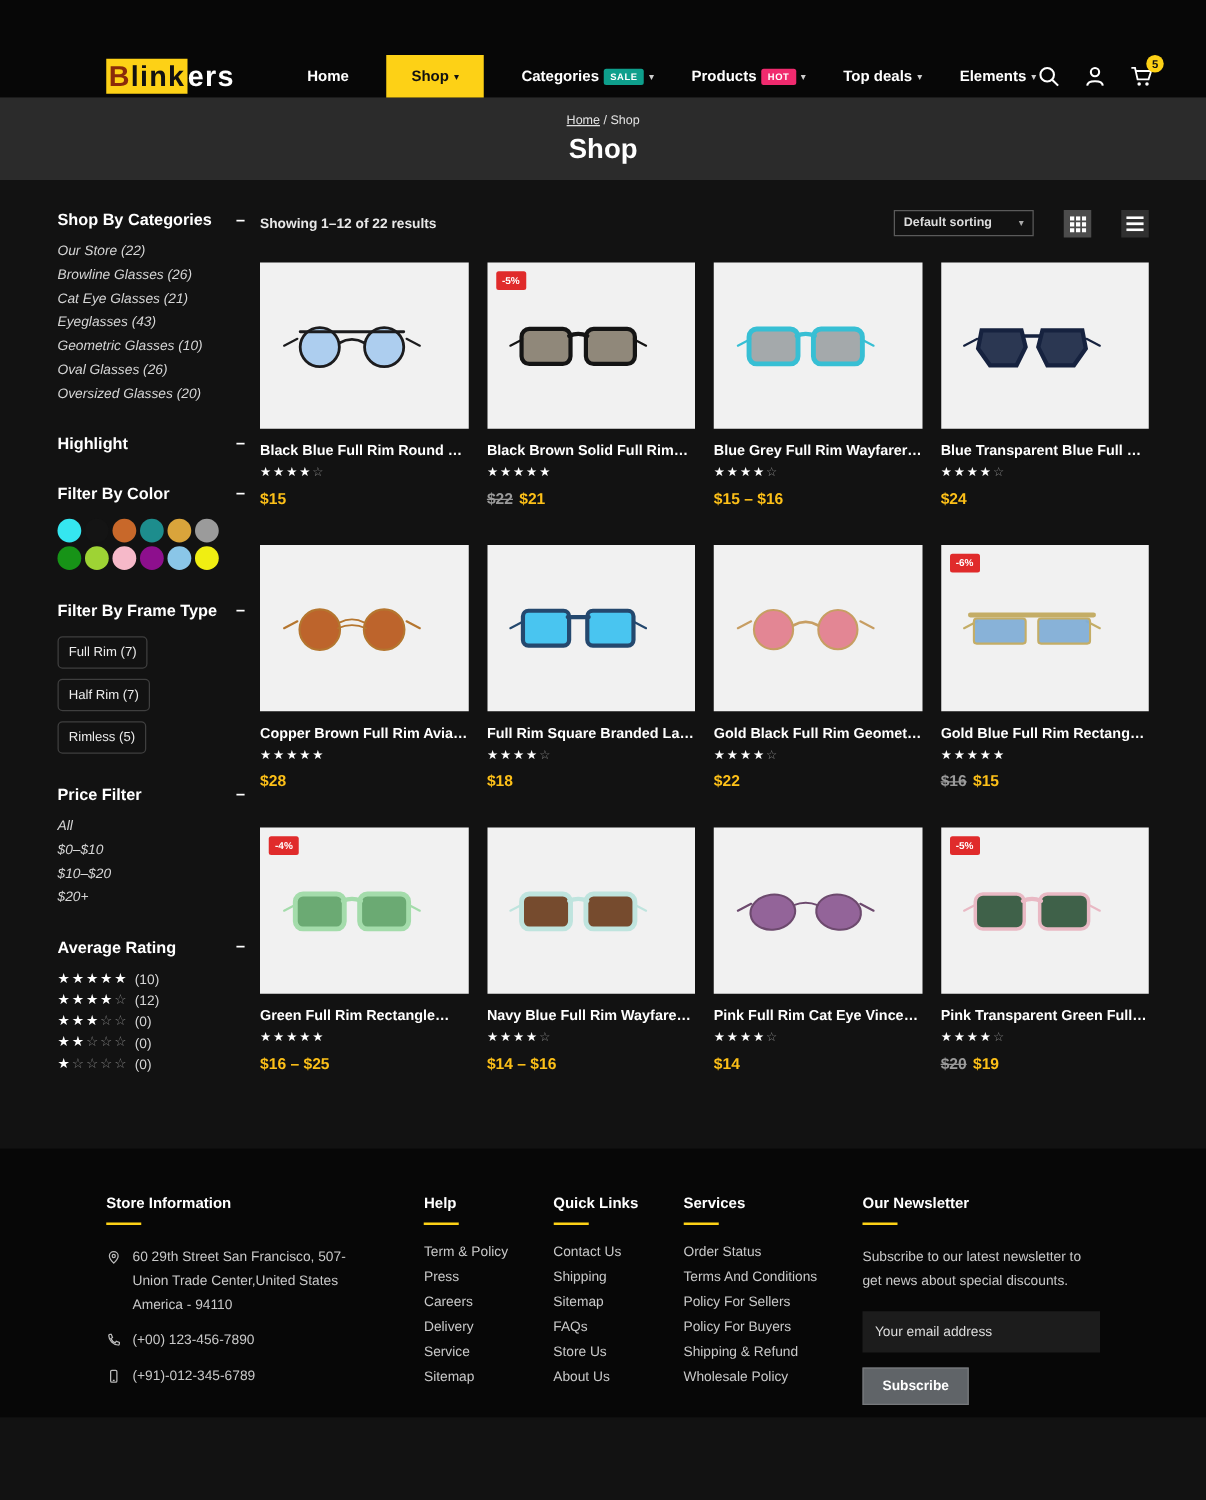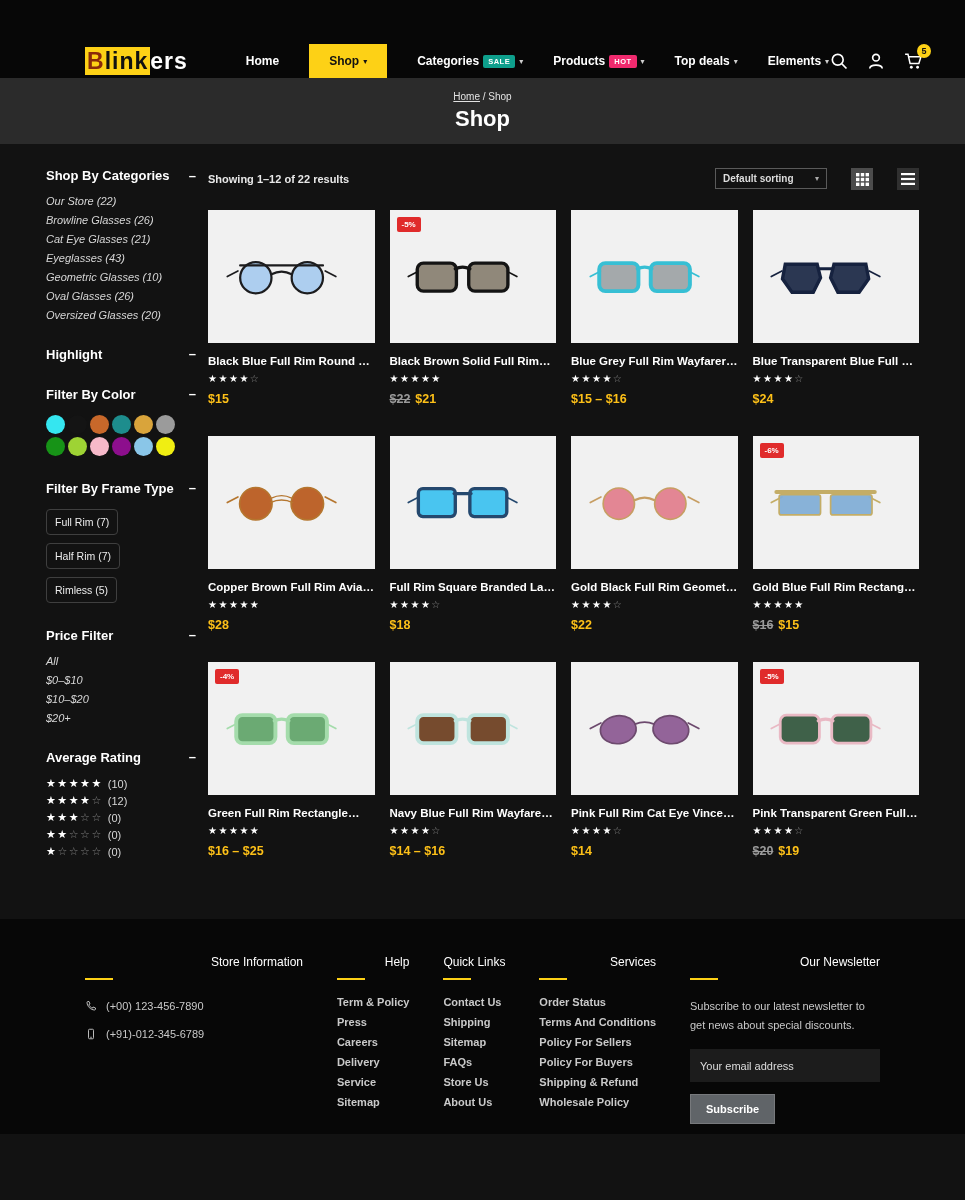--- a/index.html
+++ b/index.html
@@ -77,23 +77,23 @@
   .p-price { margin-top:8px; font-size:12.5px; font-weight:bold; color:#fdc018; }
   .p-price .old { color:#9a9a9a; text-decoration:line-through; margin-right:5px; }
   .p-price .old:empty { display:none; }
   .loadmore-row { text-align:center; margin-top:34px; }
   .loadmore { background:#585c5f; border:1px solid #70747
 7; border:1px solid #707477; color:#fff; font-size:11px; font-weight:bold; padding:9px 18px; cursor:pointer; font-family:inherit; }
 
   
   footer { background:#070707; }
   .f-cols { display:flex; justify-content:space-between; padding:36px 85px 10px; }
-  .f-col h4 { font-size:12px; font-weight:normal;text-align:right; }
+  .f-col h4 { font-size:12px; font-weight:bold; }
   .f-col .bar { width:28px; height:2px; background:#fdd116; margin:9px 0 17px; }
-  .f-links div { font-size:11px; color:#c9c9c9; margin-bottom:8.5px; cursor:pointer; line-height:1.05;font-weight:bold; }
+  .f-links div { font-size:11px; color:#c9c9c9; margin-bottom:8.5px; cursor:pointer; line-height:1.05; }
   .f-store { width:218px; }
   .store-row { display:flex; gap:9px; font-size:11px; color:#c9c9c9; line-height:1.75; margin-bottom:9px; }
   .store-row svg { width:12px; height:12px; flex-shrink:0; margin-top:3px; }
   .f-news { width:190px; }
   .f-news p { font-size:11px; color:#c9c9c9; line-height:1.75; }
   .news-input { margin-top:14px; width:100%; background:#1c1c1c; border:0; height:33px; padding:0 10px; color:#eee; font-size:11px; font-family:inherit; }
   .news-input::placeholder { color:#ddd; }
   .subscribe { margin-top:12px; background:#606468; border:1px solid #77797c; color:#fff; font-size:11px; font-weight:bold; padding:8px 15px; cursor:pointer; font-family:inherit; }
 </style>
 </head>
@@ -560,20 +560,27 @@
   </main>
 </div>
 
 <footer>
   <div class="f-cols">
     <div class="f-col f-store">
       <h4>Store Information</h4>
       <div class="bar"></div>
       <div class="store-row">
         <svg viewBox="0 0 24 24" fill="none" stroke="#bbb" stroke-width="2">
+            <path d="M12 21 C12 21 5 14.5 5 9.5 A7 7 0 0 1 19 9.5 C19 14.5 12 21 12 21 Z"></path>
+            <circle cx="12" cy="9.5" r="2.5"></circle>
+          </svg>
+        <span>60 29th Street San Francisco, 507-Union Trade Center,United States America - 94110</span>
+      </div>
+      <div class="store-row">
+        <svg viewBox="0 0 24 24" fill="none" stroke="#bbb" stroke-width="2">
             <path d="M4 5 C4 3.9 4.9 3 6 3 L8 3 L10 8 L7.5 9.5 C8.5 12 12 15.5 14.5 16.5 L16 14 L21 16 L21 18 C21 19.1 20.1 20 19 20 C11 19.5 4.5 13 4 5 Z"></path>
           </svg>
         <span>(+00) 123-456-7890</span>
       </div>
       <div class="store-row">
         <svg viewBox="0 0 24 24" fill="none" stroke="#bbb" stroke-width="2">
             <rect x="7" y="2.5" width="10" height="19" rx="2"></rect>
             <path d="M10.5 18.5 H13.5"></path>
           </svg>
         <span>(+91)-012-345-6789</span>

